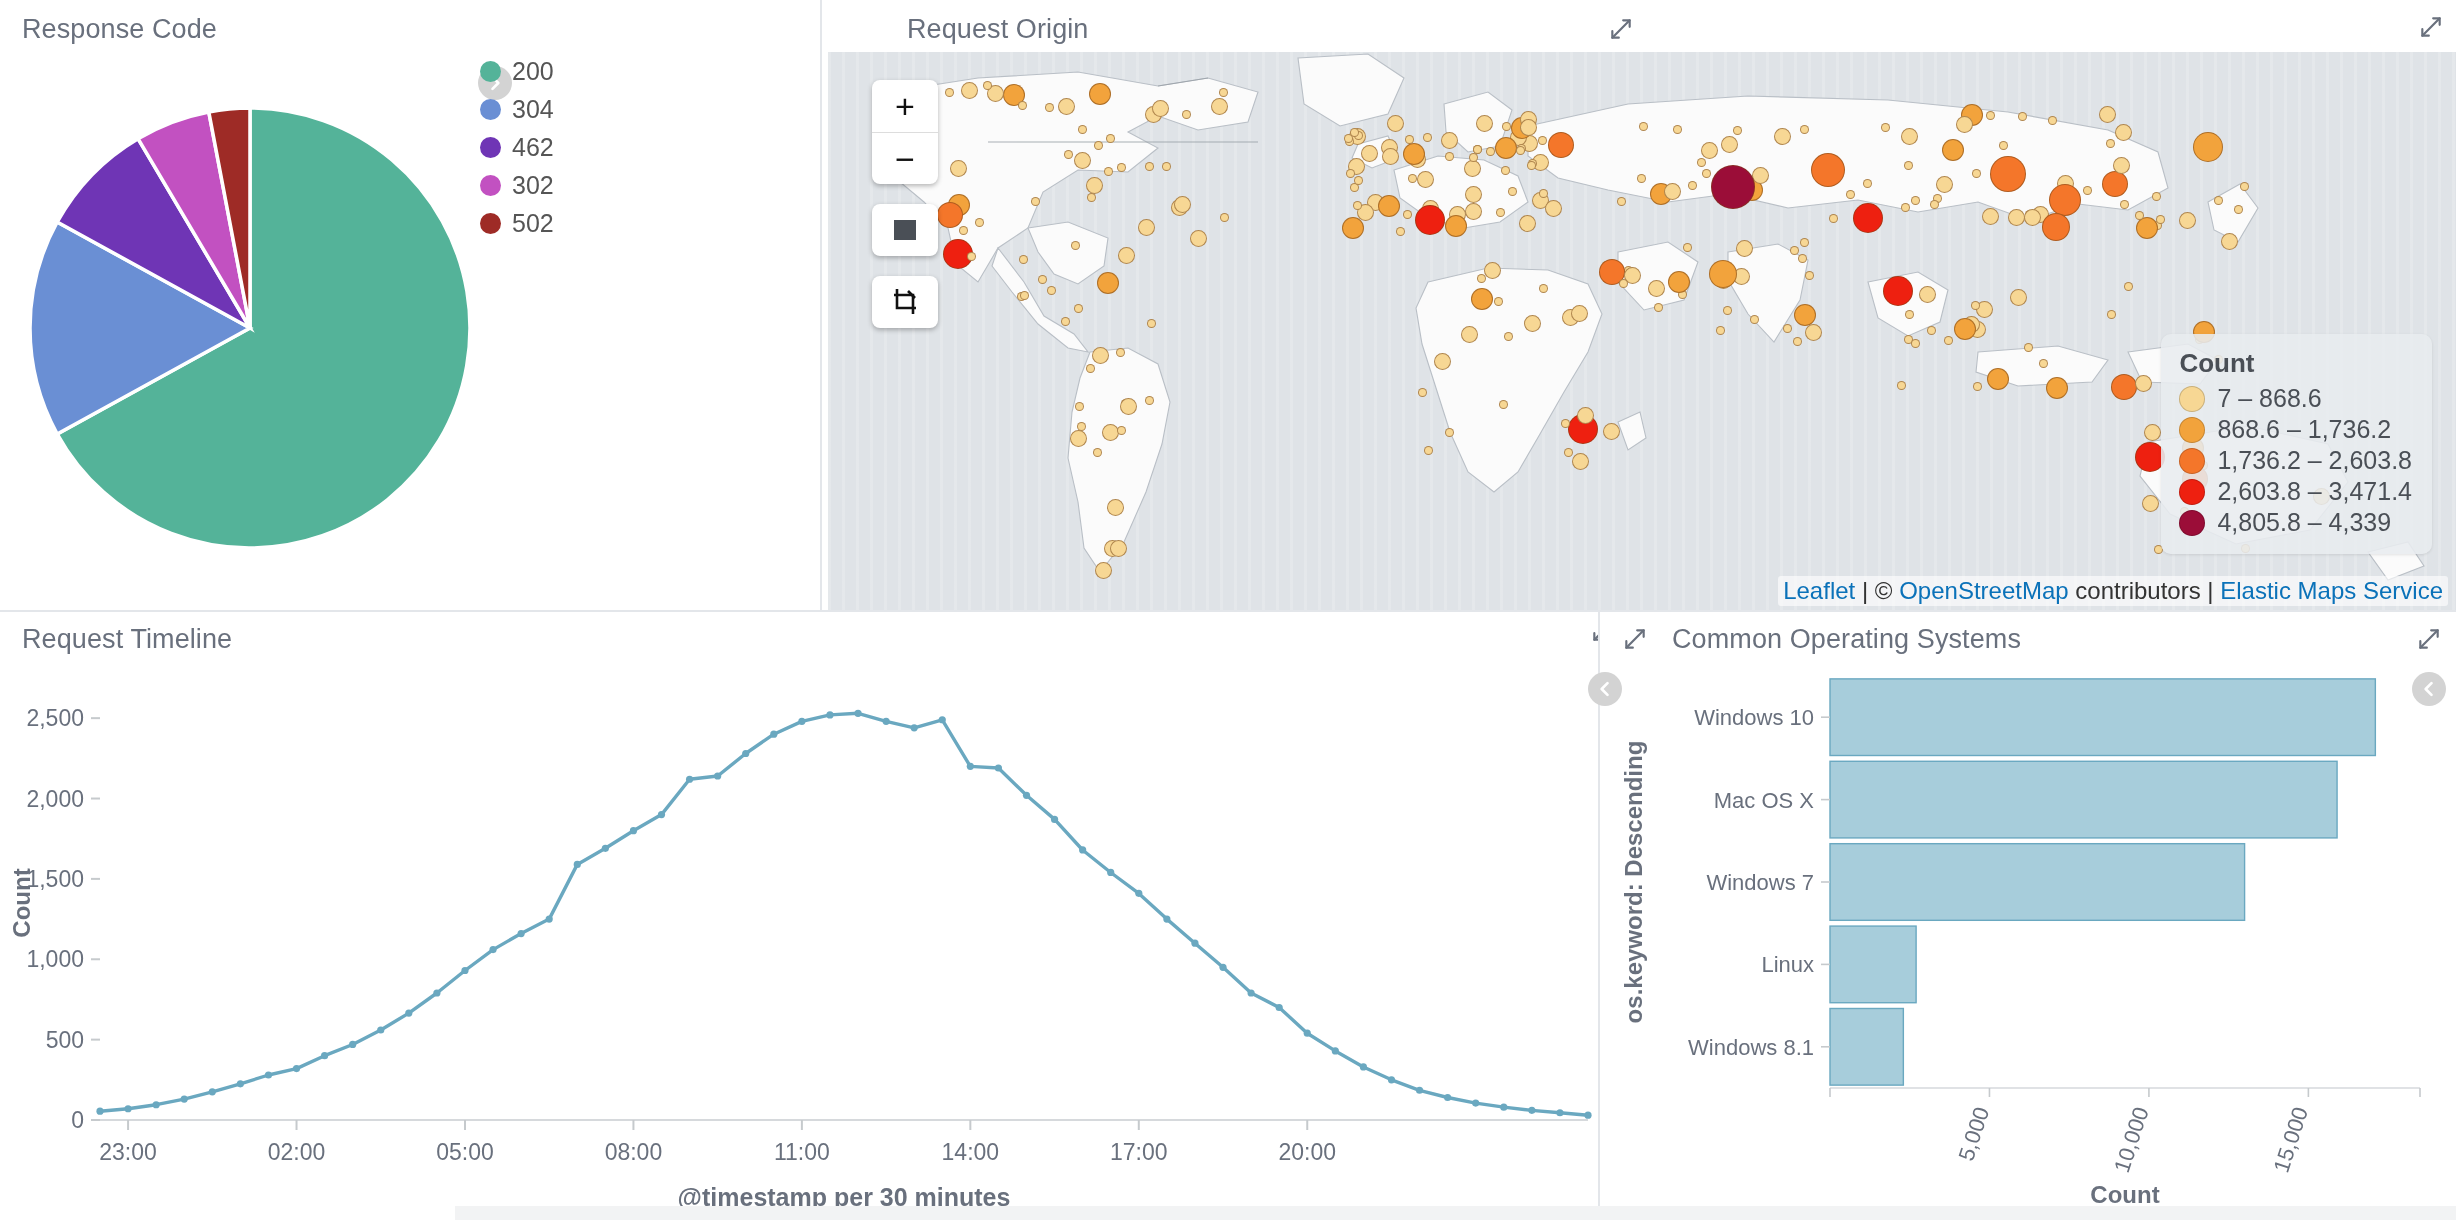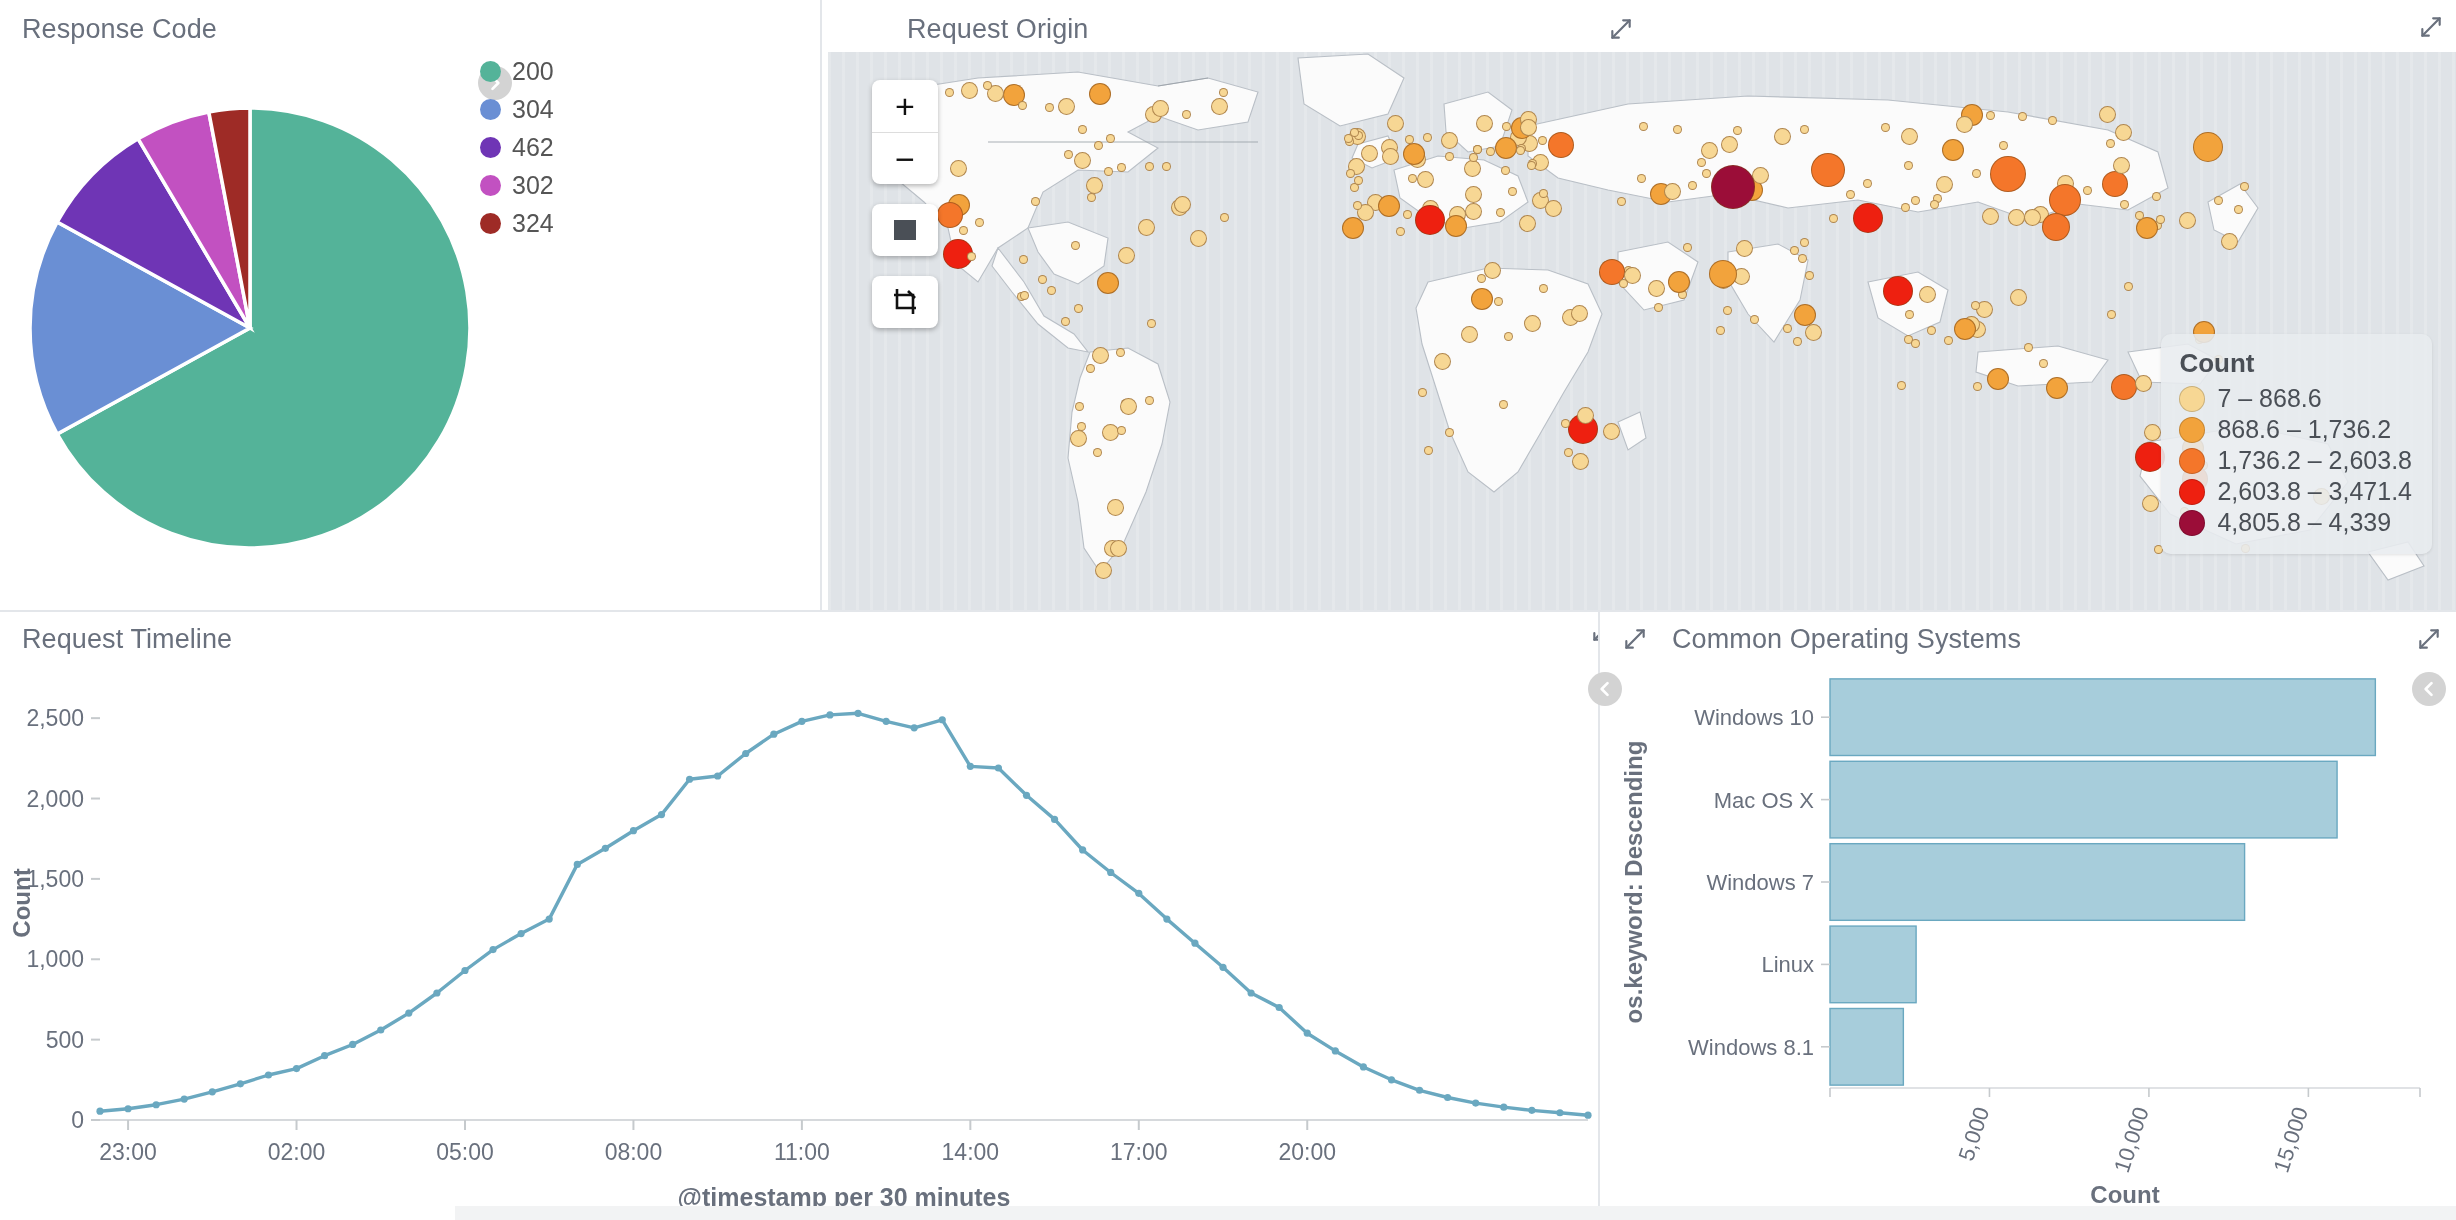--- a/index.html
+++ b/index.html
@@ -170,21 +170,21 @@
         <div class="legend-row">
           <span class="legend-dot" style="background: rgb(111, 53, 181);"></span>
           <span class="legend-label">462</span>
         </div>
         <div class="legend-row">
           <span class="legend-dot" style="background: rgb(194, 81, 193);"></span>
           <span class="legend-label">302</span>
         </div>
         <div class="legend-row">
           <span class="legend-dot" style="background: rgb(158, 43, 38);"></span>
-          <span class="legend-label">324</span>
+          <span class="legend-label">502</span>
         </div>
       </div>
   </section>
 
   <section class="panel" id="p-map">
 
     <span class="expand-icon" id="map-expand-l">
       <svg viewBox="0 0 24 24" fill="none" stroke="currentColor" stroke-width="2" stroke-linecap="round" stroke-linejoin="round">
         <line x1="4" y1="20" x2="20" y2="4"></line>
         <polyline points="14 4 20 4 20 10"></polyline>
@@ -579,20 +579,23 @@
               <span class="mdot" style="background: rgb(238, 32, 16);"></span>
               <span class="mtext">2,603.8 – 3,471.4</span>
             </div>
             <div class="mrow">
               <span class="mdot" style="background: rgb(155, 13, 56);"></span>
               <span class="mtext">4,805.8 – 4,339</span>
             </div>
           </div>
       </div>
 
+      <div id="map-attrib">
+        <a>Leaflet</a><span> | </span><span>© </span><a>OpenStreetMap</a><span> contributors</span><span> | </span><a>Elastic Maps Service</a>
+      </div>
     </div>
   </section>
 
   <section class="panel" id="p-timeline">
     <h2 class="panel-title">Request Timeline</h2>
     <div id="tl-plot">
       <svg viewBox="0 0 1600 548">
         <g id="tl-content">
             <line x1="100" y1="448" x2="1588" y2="448" stroke="#d6d9dc" stroke-width="2"></line>
             <line x1="91" y1="448" x2="100" y2="448" stroke="#c6cacd" stroke-width="2"></line>

